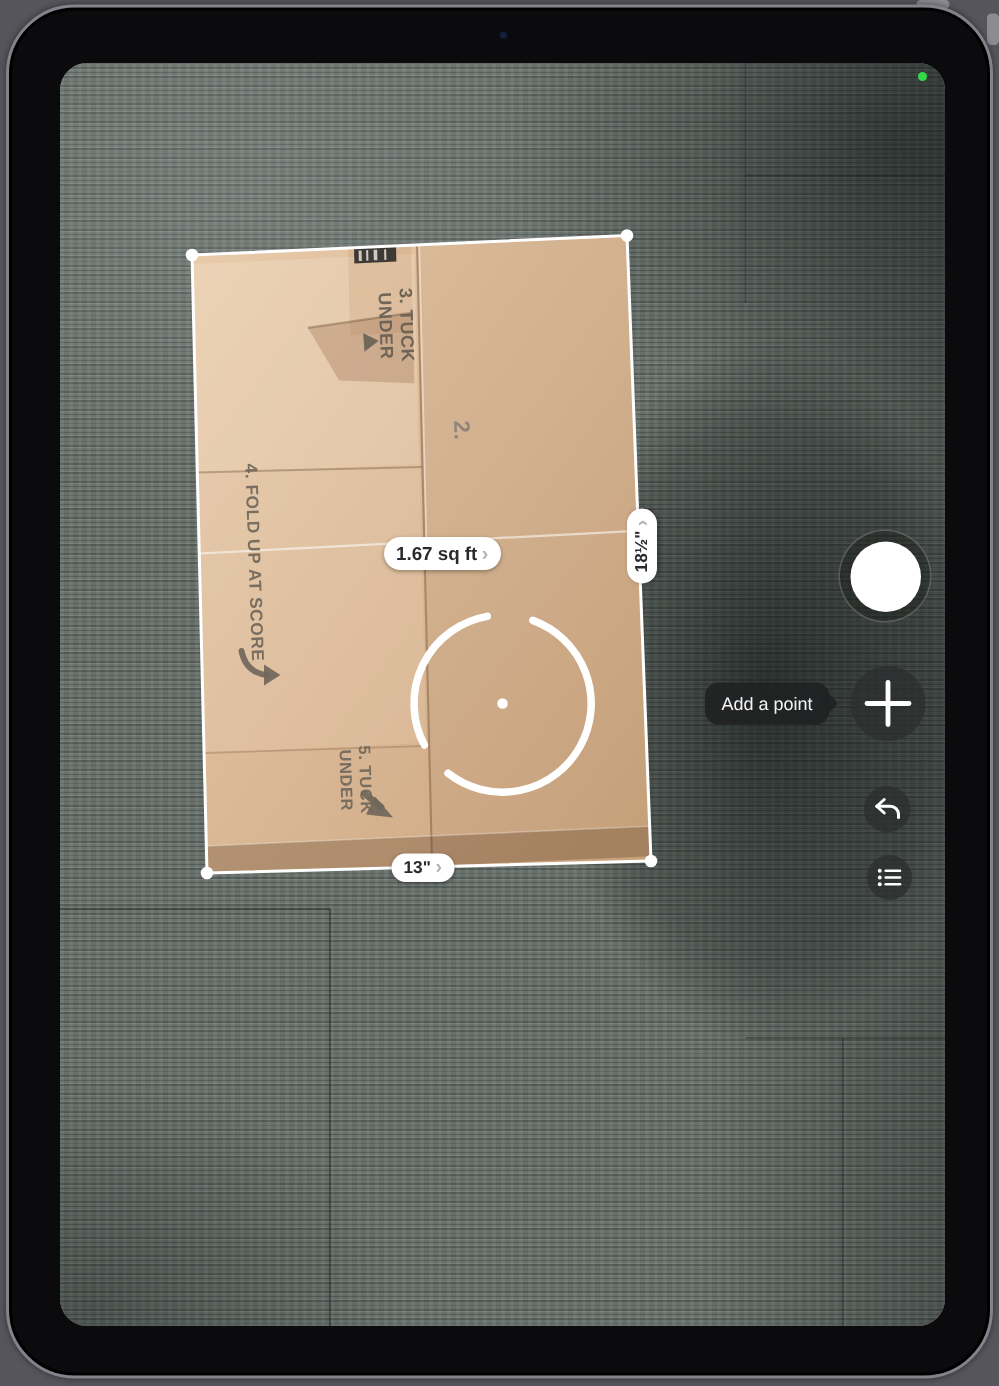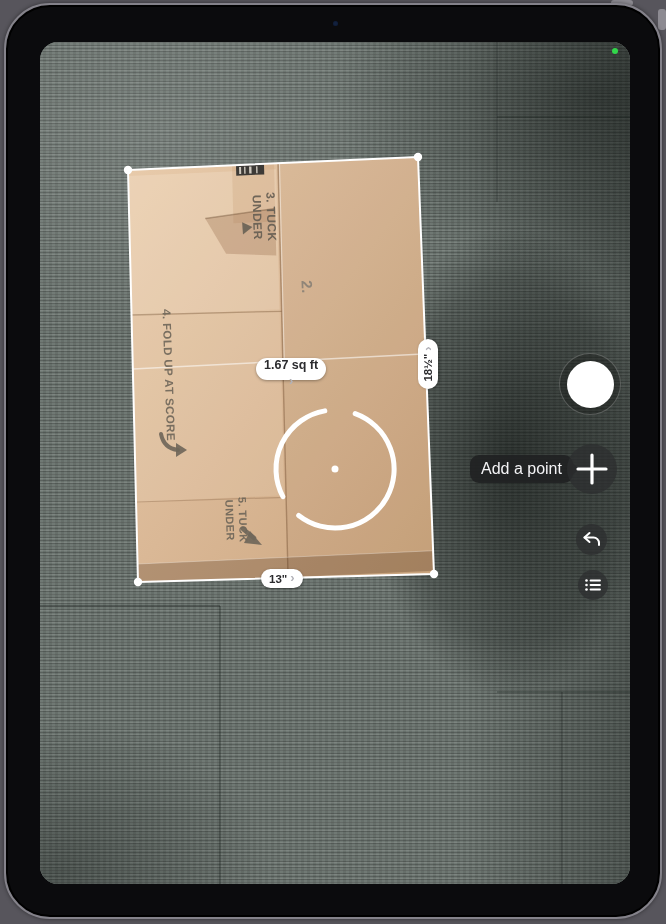--- a/index.html
+++ b/index.html
@@ -44,37 +44,37 @@
   .print-3 { left:224px; top:175px; font-size:12px; transform:translate(-50%,-50%) rotate(88deg); color:rgba(104,96,84,.95); }
   .print-2 { left:267px; top:245px; font-size:15px; transform:translate(-50%,-50%) rotate(88deg); color:rgba(140,131,119,.95); }
   .print-4 { left:128px; top:333px; font-size:11.5px; transform:translate(-50%,-50%) rotate(88deg); }
   .print-5 { left:196px; top:478px; font-size:11px; transform:translate(-50%,-50%) rotate(88deg); }
 
   
   .pill { position:absolute; display:flex; align-items:center; gap:3px; background:#fff;
           border-radius:12px; padding:0 8px; color:#2b2b2e; font-weight:bold;
           box-shadow:0 1px 3px rgba(0,0,0,.35); z-index:5; }
   .pill .chev { color:#b2b2b8; font-weight:bold; font-size:13px; line-height:1; transform:translateY(-1px); }
-  .pill-area   { left:216px; top:316px; height:22px; font-size:12.5px;flex-direction:column; }
+  .pill-area   { left:216px; top:316px; height:22px; font-size:12.5px; }
   .pill-width  { left:221px; top:527px; height:19px; font-size:11.5px; }
   .pill-height { left:363px; top:312px; height:20px; font-size:11.5px;
                  transform:rotate(-90deg); transform-origin:center; width:50px; justify-content:center; padding:0 5px; }
 
   
   .ctl { position:absolute; display:flex; align-items:center; justify-content:center;
          border-radius:50%; z-index:6; cursor:pointer; }
   .shutter-ring { left:519px; top:311px; width:62px; height:62px;
                   background:rgba(24,27,26,.40); border:1.5px solid rgba(255,255,255,.22); }
   .shutter-inner { width:47px; height:47px; border-radius:50%; background:#fff; }
   .btn-plus { left:527px; top:402px; width:50px; height:50px; background:rgba(44,46,47,.74); }
   .btn-undo { left:536px; top:482px; width:31px; height:31px; background:rgba(44,46,47,.74); }
   .btn-list { left:538px; top:528px; width:30px; height:30px; background:rgba(44,46,47,.74); }
 
   .tooltip { position:absolute; left:430px; top:413px; height:28px; padding:0 11px;
-             background:rgba(32,33,34,.9); color:#f3f3f5; font-size:16px; font-weight:normal;
+             background:rgba(32,33,34,.9); color:#f3f3f5; font-size:12px; font-weight:normal;
              border-radius:9px; display:flex; align-items:center; z-index:6; }
   .tooltip::after { content:""; position:absolute; right:-4px; top:50%; width:9px; height:9px;
                     background:rgba(32,33,34,.9); transform:translateY(-50%) rotate(45deg); border-radius:2px; }
 
   .green-dot { position:absolute; left:572px; top:6px; width:6px; height:6px; border-radius:50%;
                background:#32d74b; z-index:7; }
 </style>
 </head>
 <body>
 

